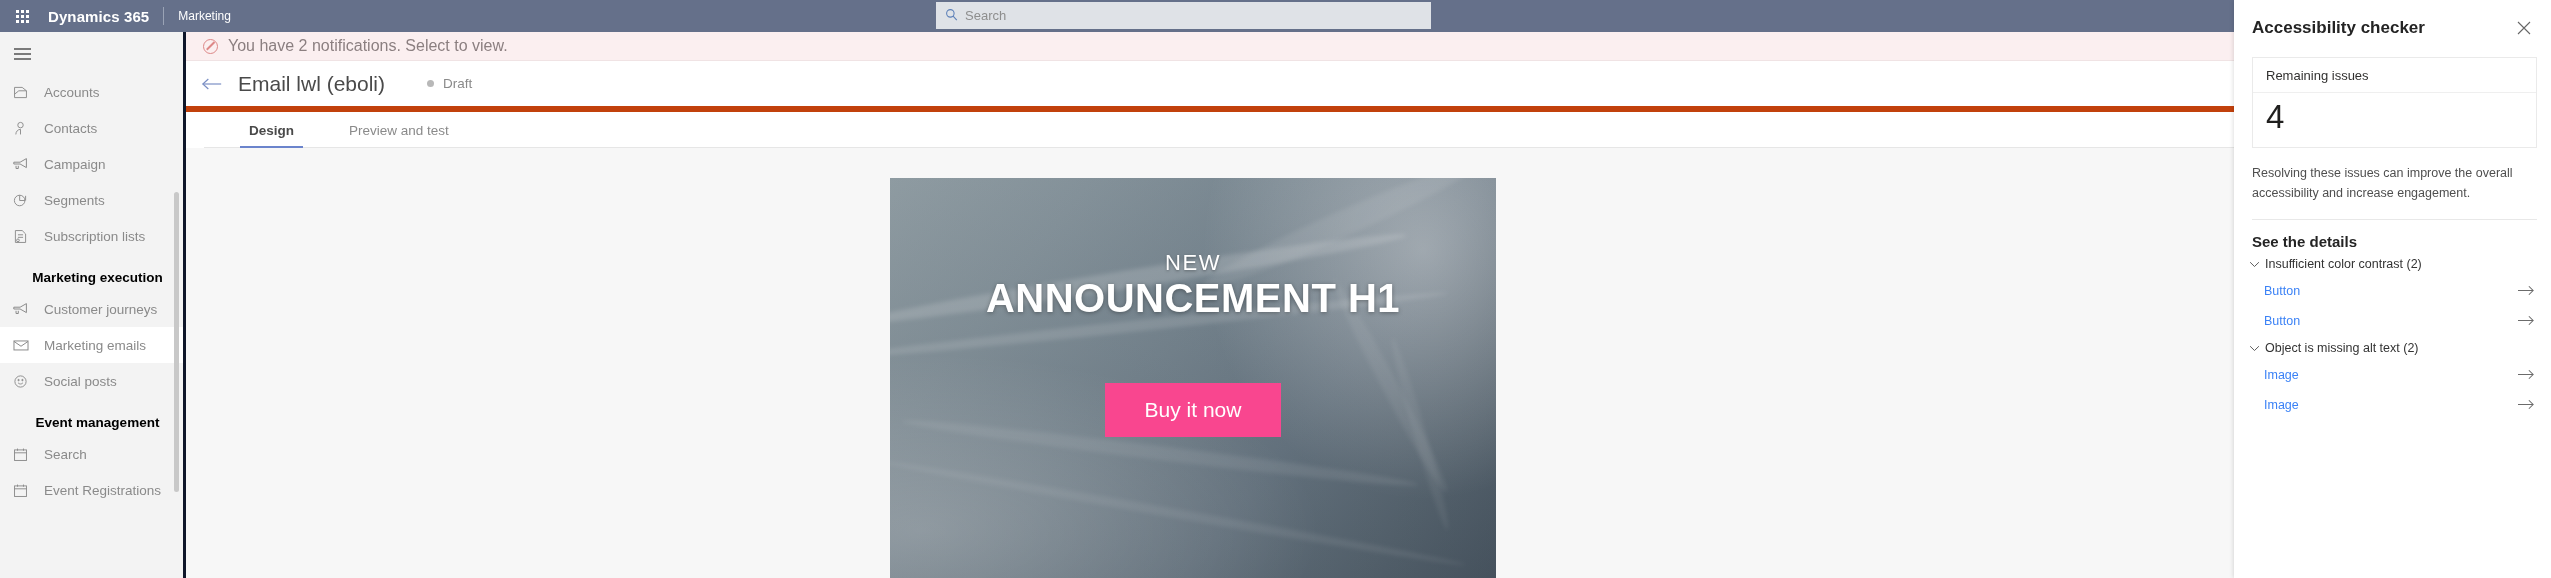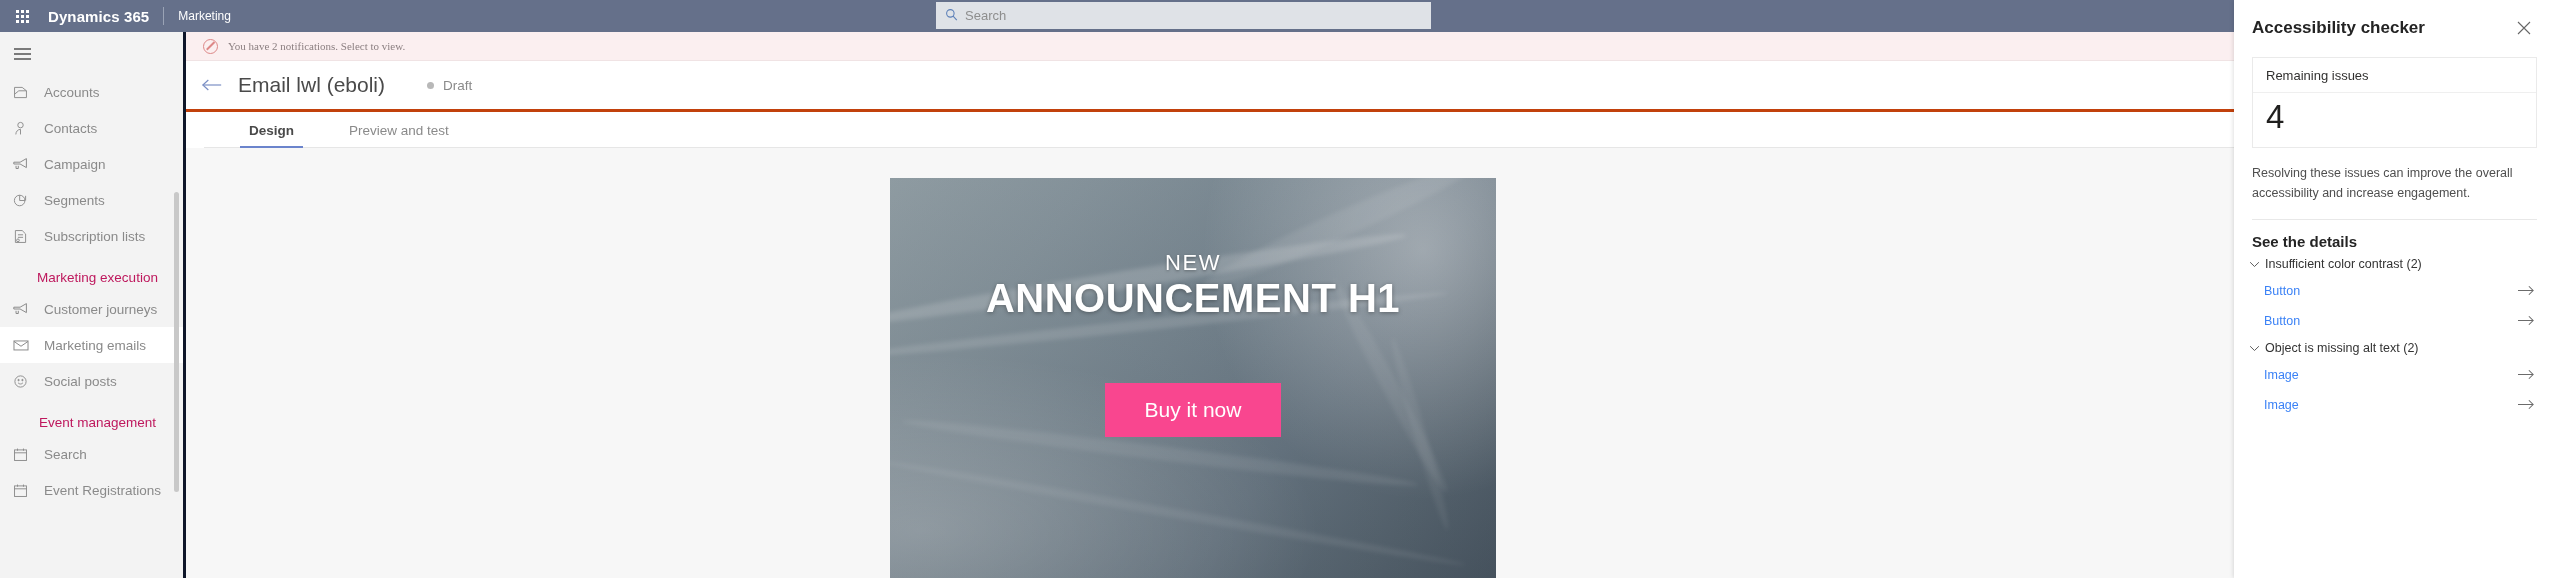--- a/index.html
+++ b/index.html
@@ -91,21 +91,21 @@
   }
   .nav-item.active { background: #ffffff; }
   .nav-ico {
     width: 26px; height: 18px; margin-right: 6px;
     display: flex; align-items: center; justify-content: flex-start;
     color: #8a8a8a; flex: 0 0 26px;
   }
   .nav-ico svg { display: block; }
   .nav-group {
     padding: 16px 0 6px 12px;
-    font-size: 13.5px; color: #be185d; font-weight: normal;
+    font-size: 13.5px; color: #000000; font-weight: bold;
     white-space: nowrap;
   }
   .sb-track {
     position: absolute; right: 4px; top: 40px;
     width: 5px; height: 500px; background: transparent;
   }
   .sb-thumb {
     position: absolute; left: 0; top: 120px;
     width: 5px; height: 300px; background: #c8c8c8; border-radius: 3px;
   }
@@ -121,28 +121,28 @@
   }
   .notif-ico {
     width: 15px; height: 15px; border: 1.6px solid #d88; border-radius: 50%;
     position: relative; margin-right: 10px; flex: 0 0 15px;
   }
   .notif-ico::after {
     content: ""; position: absolute; left: 1px; top: 5.2px;
     width: 11px; height: 1.6px; background: #d88;
     transform: rotate(-45deg);
   }
-  .notif-text { font-size: 11px; color: #8b7f80; white-space: nowrap; font-family: Liberation Serif, serif; }
+  .notif-text { font-size: 16px; color: #8b7f80; white-space: nowrap; }
 
   
   .cmdbar {
     position: absolute; left: 186px; top: 61px;
     width: 2365px; height: 51px;
     background: #ffffff;
-    border-bottom: 3px solid #c2410c;
+    border-bottom: 6px solid #c2410c;
     display: flex; align-items: center; text-align: right;
   }
   .back-arrow {
     width: 52px; display: flex; align-items: center; justify-content: center;
     color: #7a8fc4; font-size: 21px; line-height: 1;
   }
   .page-title {
     font-size: 21px; color: #4a4a4a; white-space: nowrap;
   }
   .status-wrap {

